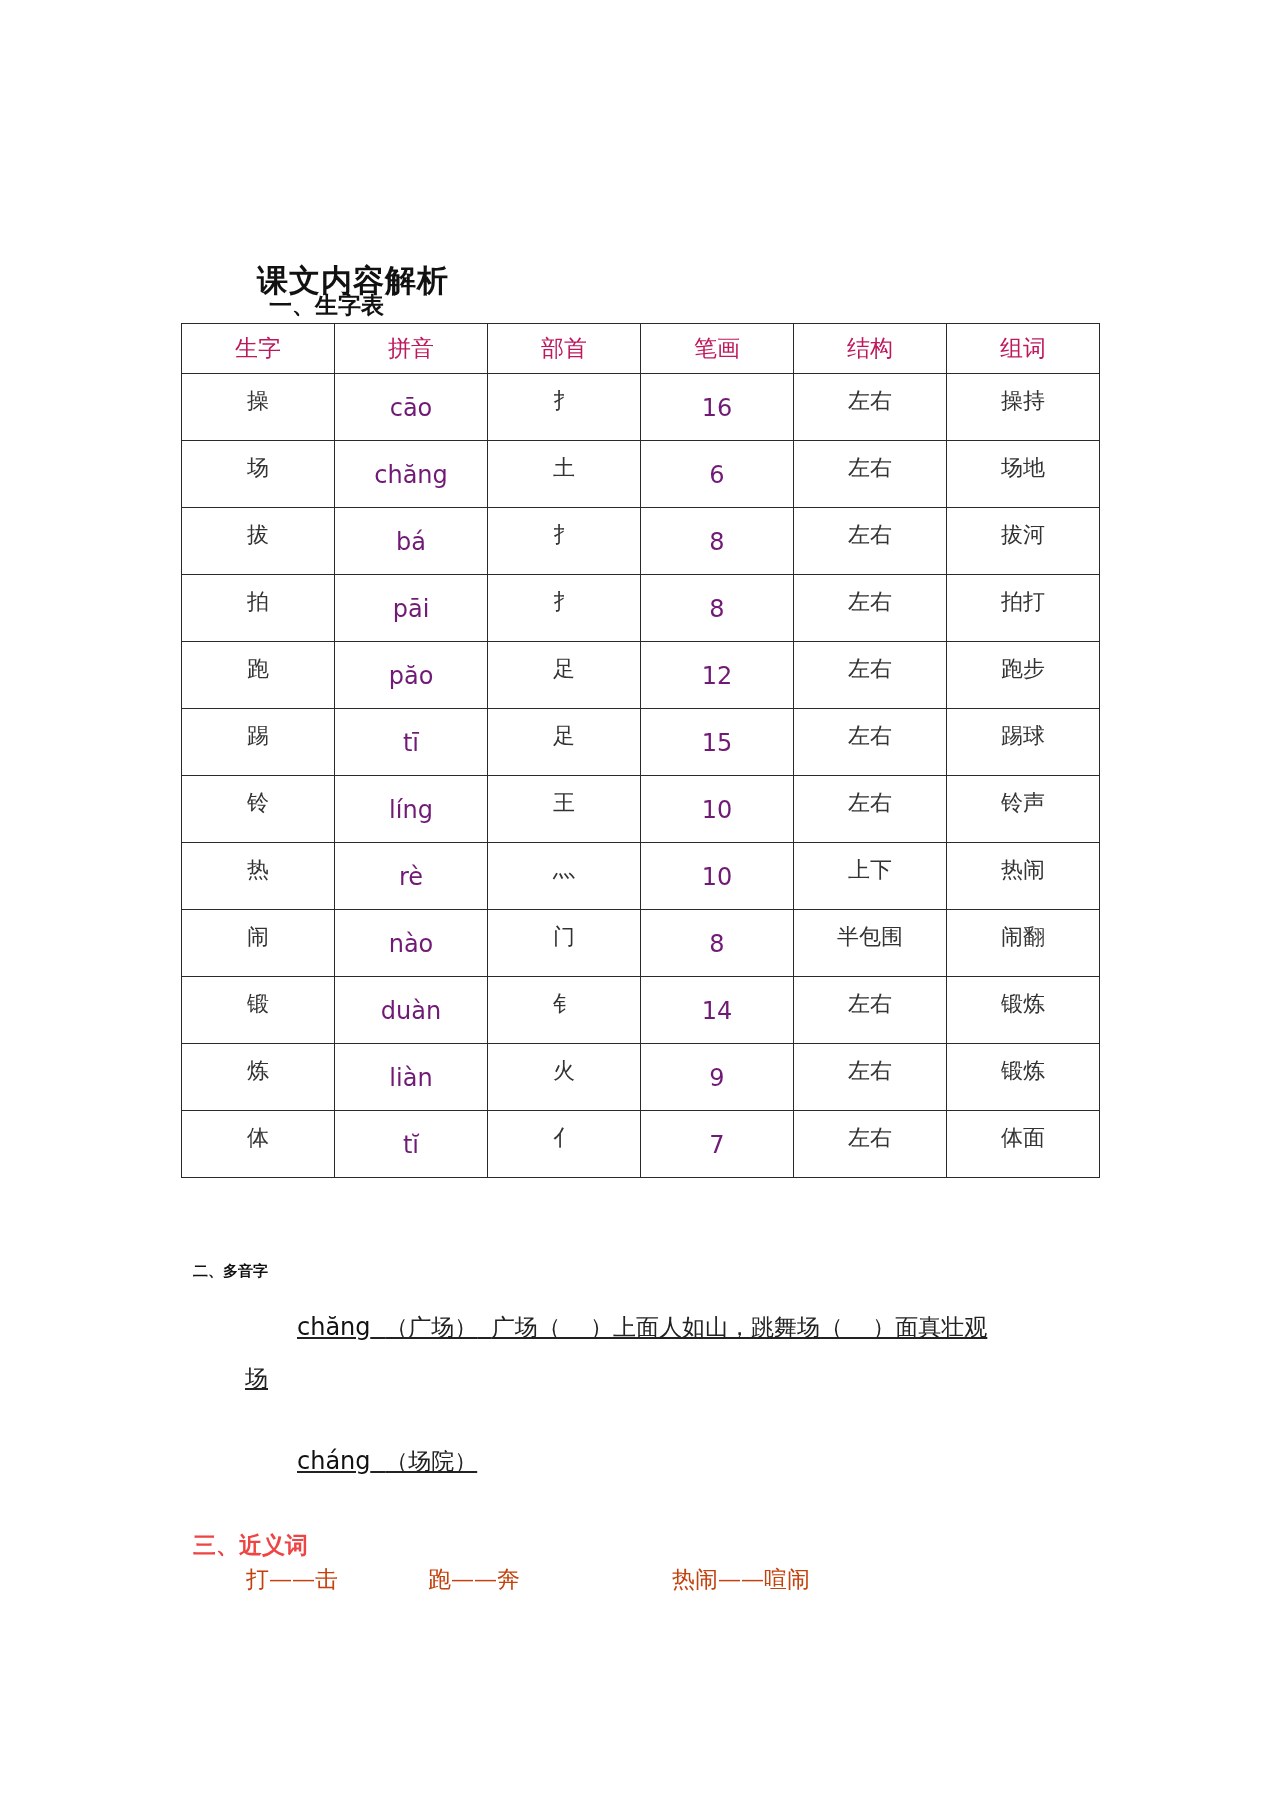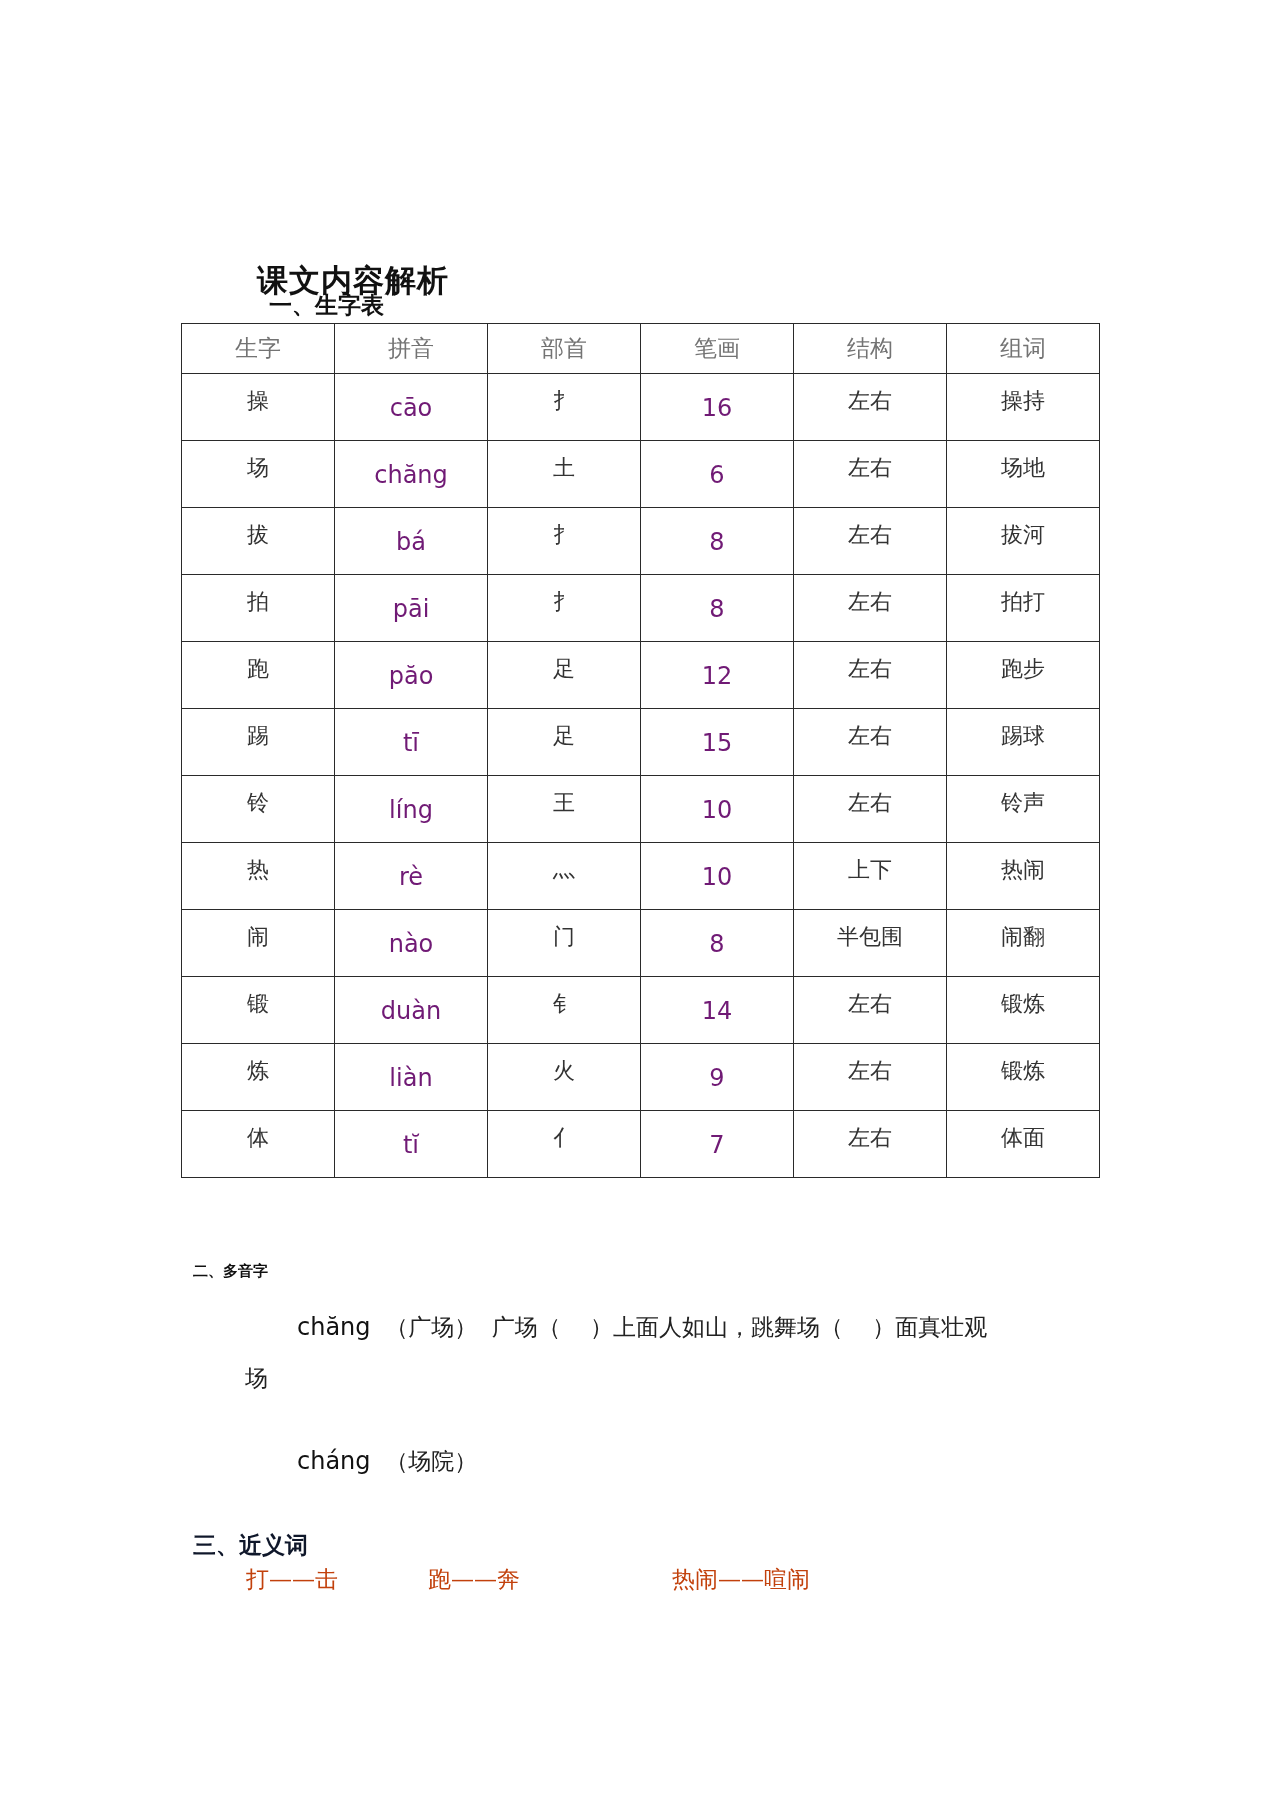--- a/index.html
+++ b/index.html
@@ -16,28 +16,28 @@
     position:absolute; left:269px; top:290px; font-size:23px; font-weight:bold; color:#111;
   }
   table.vocab {
     position:absolute; left:181px; top:323px; width:918px; border-collapse:collapse;
     table-layout:fixed;
   }
   table.vocab td, table.vocab th {
     border:1.5px solid #2a2a2a; text-align:center; vertical-align:top; padding:0;
     font-weight:normal;
   }
-  table.vocab th { height:49px; font-size:23px; color:#737373; line-height:49px; }
+  table.vocab th { height:49px; font-size:23px; color:#be185d; line-height:49px; }
   table.vocab td { height:66px; position:relative; }
   .cjk { font-size:22px; color:#333; display:block; padding-top:12px; }
   .lat { font-family:"DejaVu Sans","Liberation Sans",sans-serif; font-size:24px; color:#701a75; display:block; padding-top:20px; }
   .sec2 { position:absolute; left:193px; top:1262px; font-size:15px; font-weight:bold; color:#111; }
-  .line { position:absolute; font-size:23px; color:#222; white-space:pre; }
+  .line { position:absolute; font-size:23px; color:#222; white-space:pre;text-decoration:underline; }
   .py { font-family:"DejaVu Sans","Liberation Sans",sans-serif; font-size:24px; color:#111; }
-  .sec3 { position:absolute; left:193px; top:1530px; font-size:23px; font-weight:bold; color:#0f172a; }
+  .sec3 { position:absolute; left:193px; top:1530px; font-size:23px; font-weight:bold; color:#ef4444; }
   .syn { position:absolute; top:1564px; font-size:23px; color:#c2410c; white-space:pre; }
 </style>
 </head>
 <body>
 
 <div class="title">课文内容解析</div>
 <div class="sec1">一、生字表</div>
 
 <table class="vocab">
   <colgroup>

